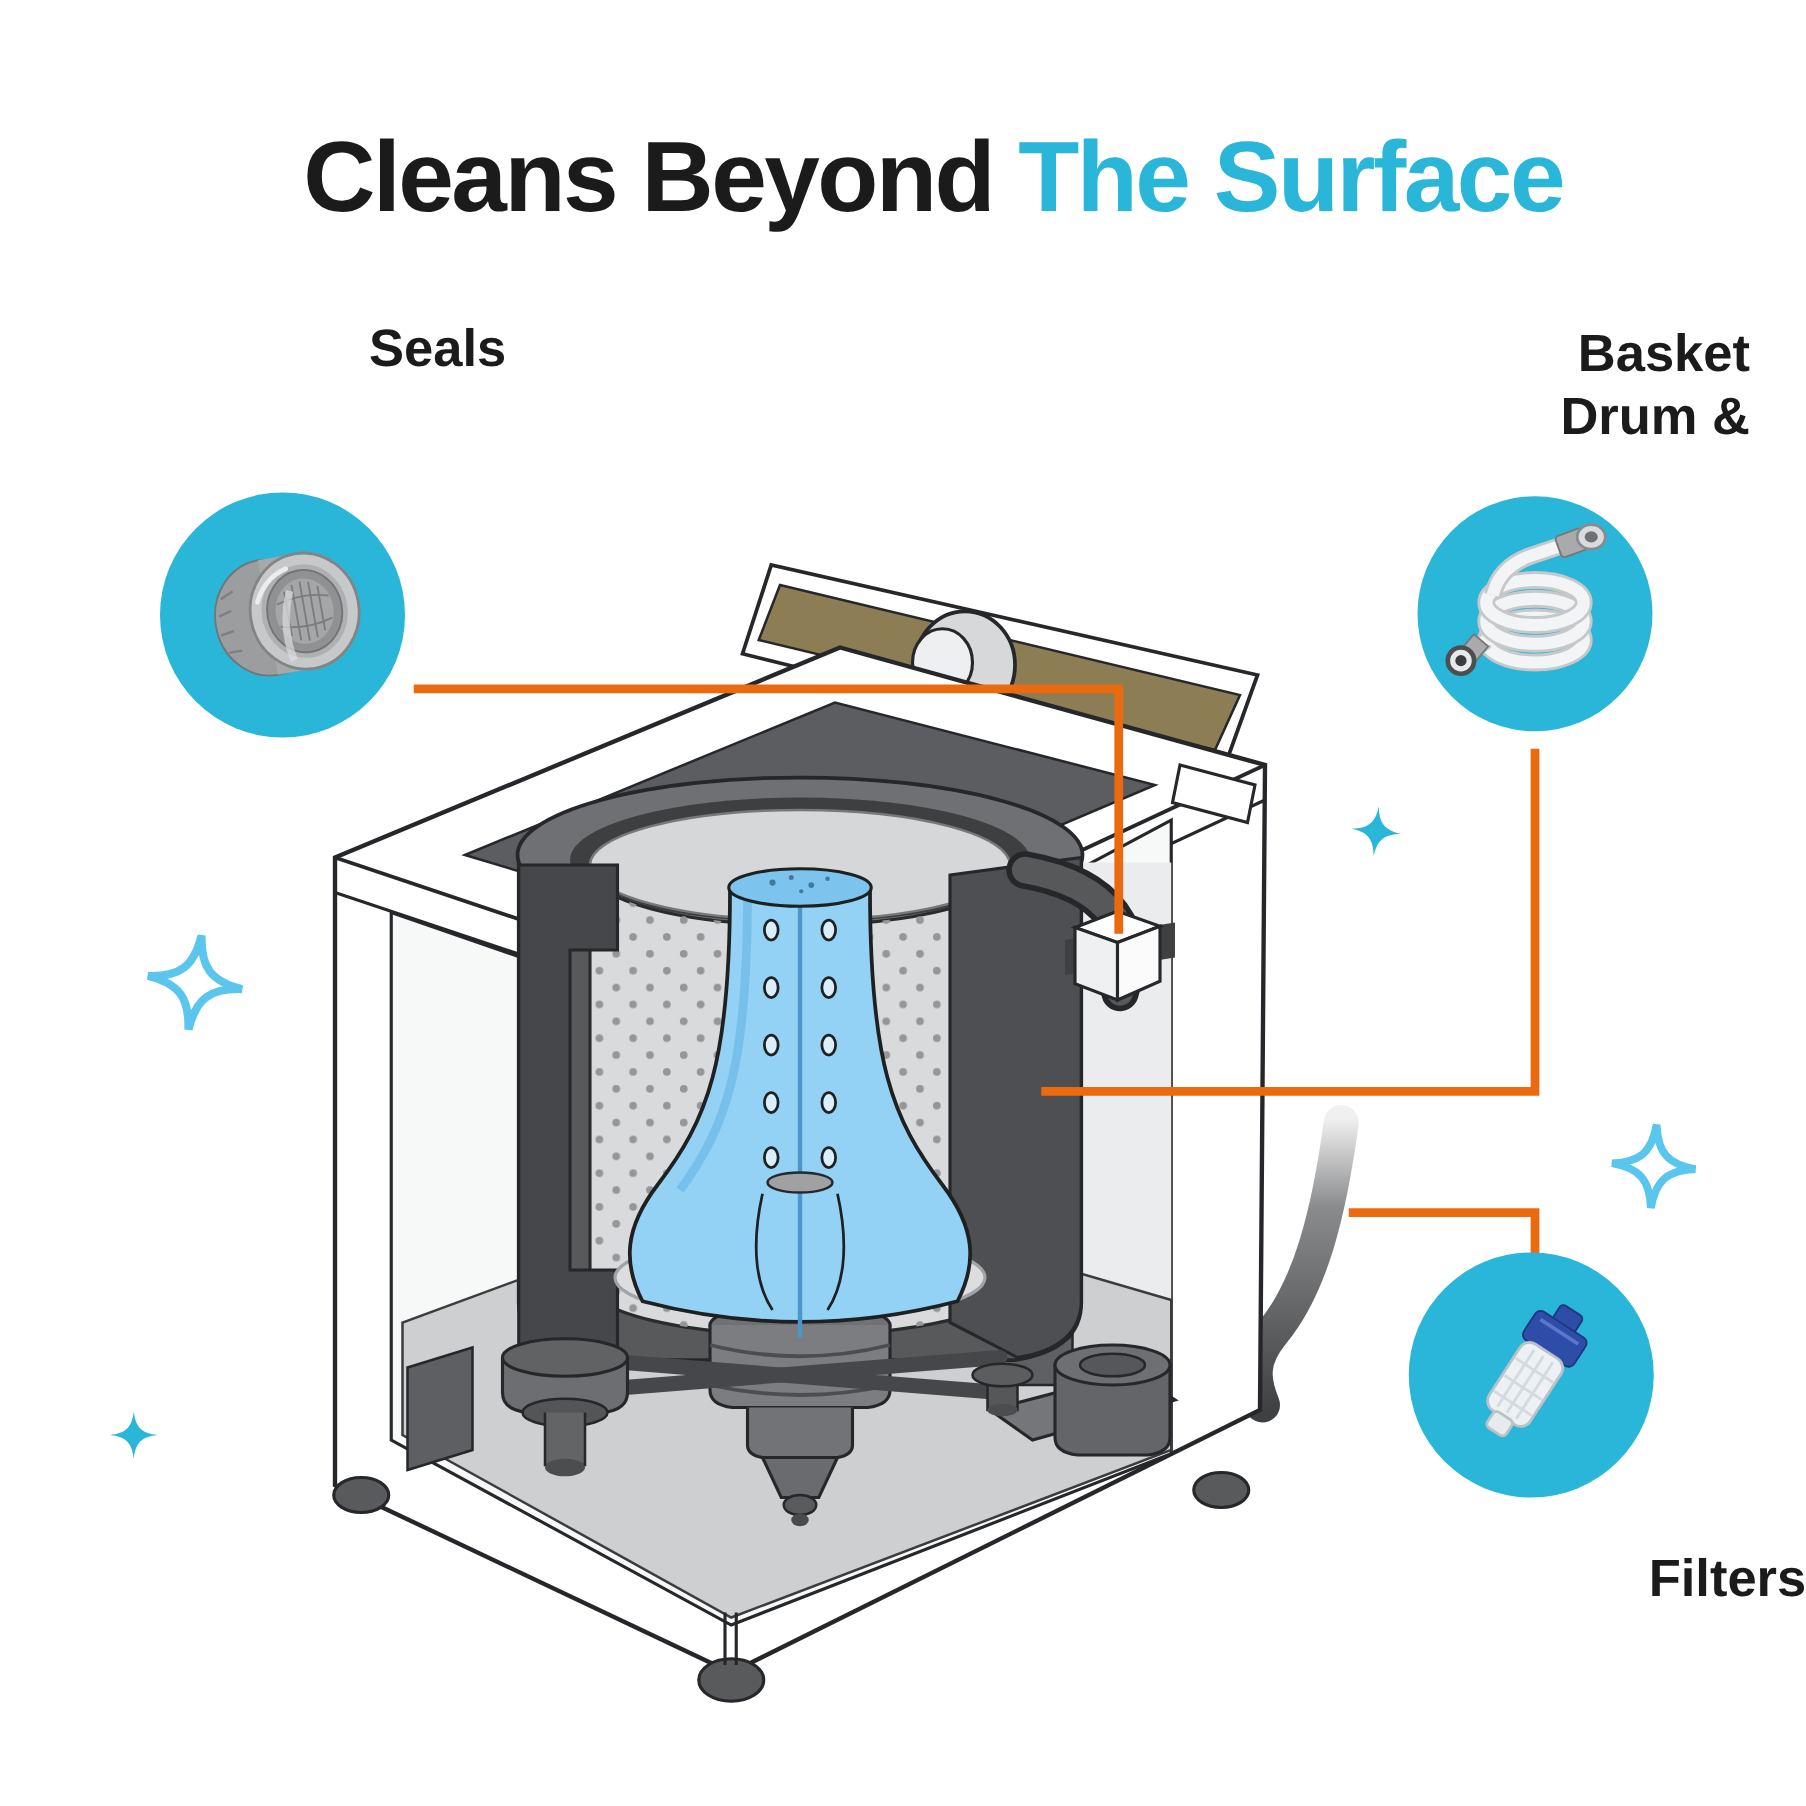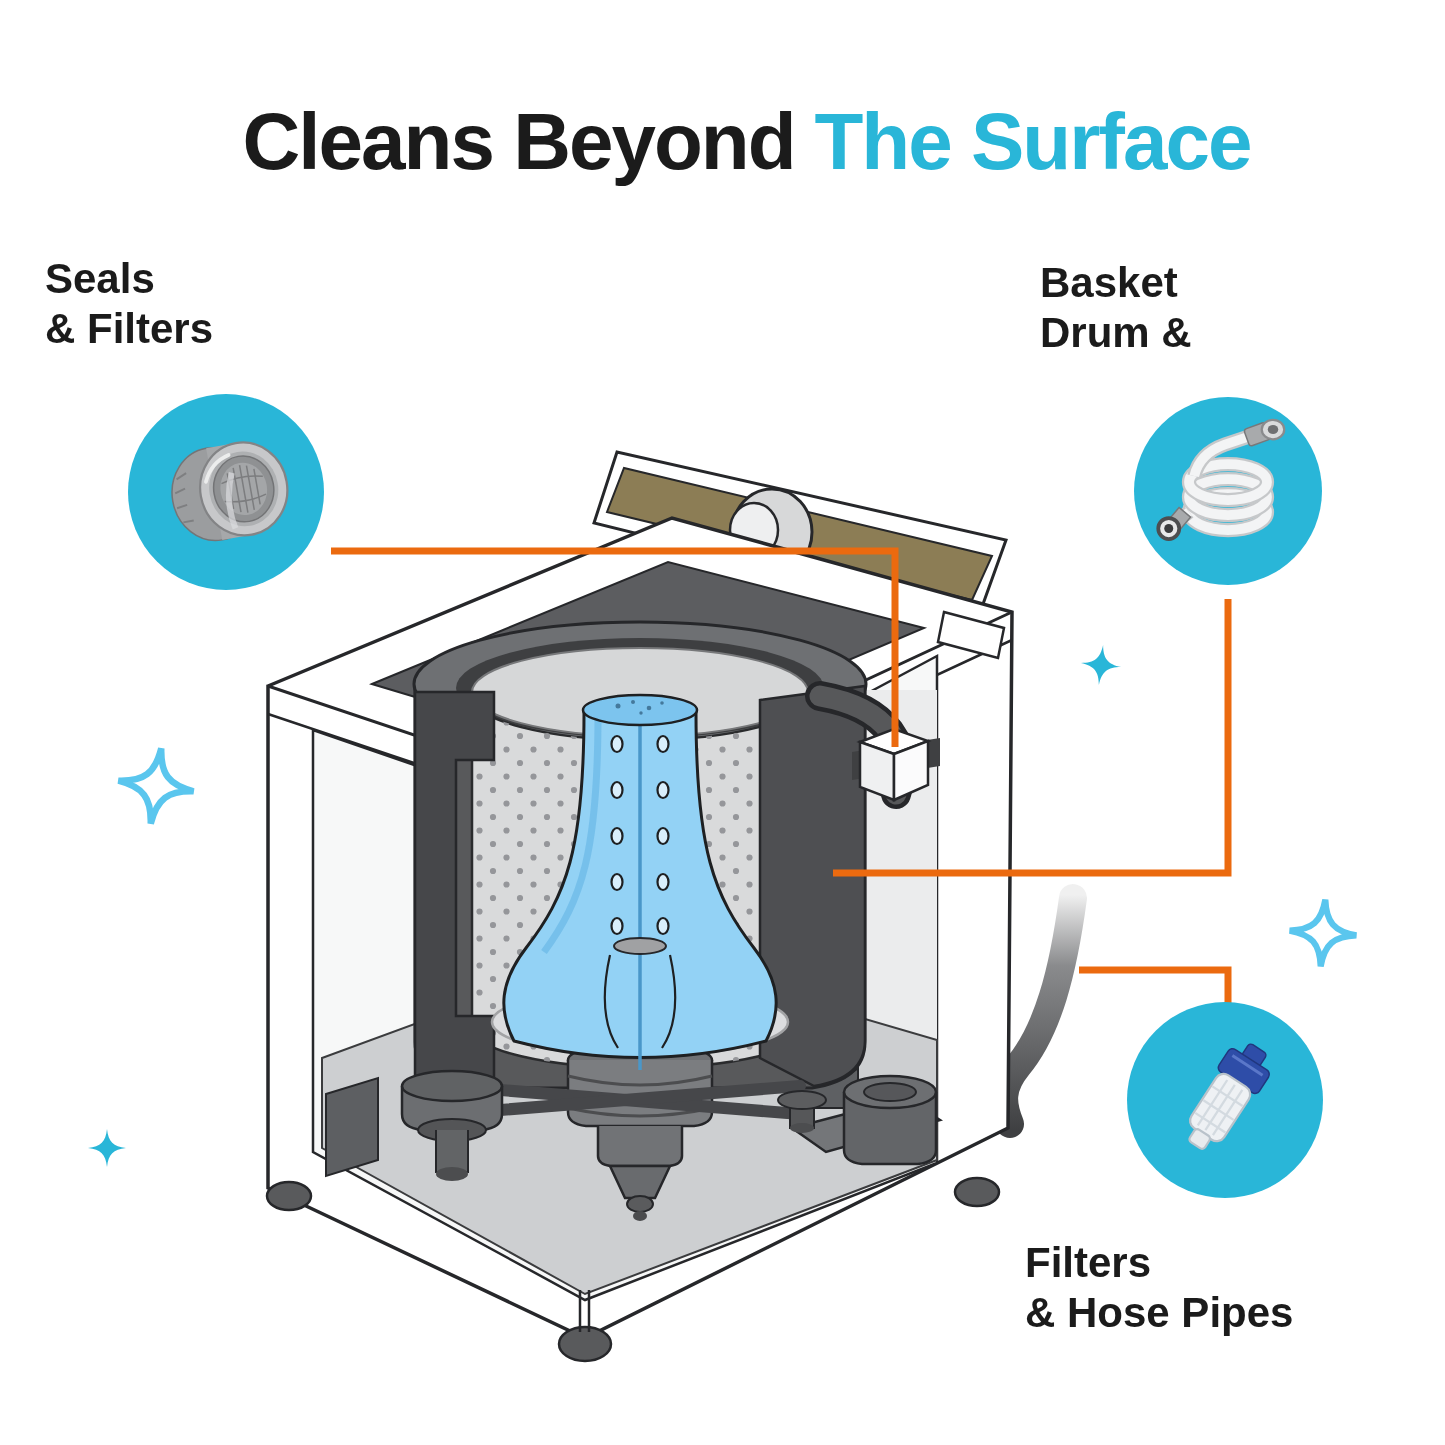--- a/index.html
+++ b/index.html
@@ -12,21 +12,21 @@
     font-family:"Liberation Sans","DejaVu Sans",sans-serif;overflow:hidden;padding-left:48px;
   }
   .machine-svg{position:absolute;left:0;top:0;width:1445px;height:1445px;}
   .title{
     position:absolute;top:102px;left:0;width:100%;text-align:center;
     font-size:80px;font-weight:800;letter-spacing:-2px;line-height:1;color:var(--ink);
     white-space:nowrap;
   }
   .title .accent{color:var(--accent);margin-left:20px;}
   .callout-label{
-    position:absolute;text-align:left;font-size:42px;font-weight:700;
+    position:absolute;text-align:right;font-size:42px;font-weight:700;
     line-height:1.2;color:var(--ink);
   }
   #label-seals{left:45px;top:254px;width:360px;}
   #label-drum{left:1040px;top:258px;width:360px;}
   #label-valves{left:1025px;top:1238px;width:420px;}
   .badge{
     position:absolute;border-radius:50%;background:var(--accent);
     display:flex;align-items:center;justify-content:center;
   }
   #badge-seals{left:128px;top:394px;width:196px;height:196px;}
@@ -187,29 +187,27 @@
     <path class="sparkle-outline" stroke-width="6.5" transform="translate(156,786) rotate(8)" d="M0,-38 C2.8,-12.5 12.5,-2.8 38,0 C12.5,2.8 2.8,12.5 0,38 C-2.8,12.5 -12.5,2.8 -38,0 C-12.5,-2.8 -2.8,-12.5 0,-38 Z"></path>
     <path class="sparkle-outline" stroke-width="7" transform="translate(1323,933) rotate(4) scale(0.88)" d="M0,-38 C2.8,-12.5 12.5,-2.8 38,0 C12.5,2.8 2.8,12.5 0,38 C-2.8,12.5 -12.5,2.8 -38,0 C-12.5,-2.8 -2.8,-12.5 0,-38 Z"></path>
     <path class="sparkle-fill" transform="translate(107,1148) scale(0.5)" d="M0,-38 C2.8,-12.5 12.5,-2.8 38,0 C12.5,2.8 2.8,12.5 0,38 C-2.8,12.5 -12.5,2.8 -38,0 C-12.5,-2.8 -2.8,-12.5 0,-38 Z"></path>
     <path class="sparkle-fill" transform="translate(1101,665) rotate(6) scale(0.53)" d="M0,-38 C2.8,-12.5 12.5,-2.8 38,0 C12.5,2.8 2.8,12.5 0,38 C-2.8,12.5 -12.5,2.8 -38,0 C-12.5,-2.8 -2.8,-12.5 0,-38 Z"></path>
   </svg>
 
   <div class="title"><span>Cleans Beyond</span><span class="accent">The Surface</span></div>
 
   <div class="callout-label" id="label-seals">
     <div>Seals</div>
-    <div>&amp; Filters</div>
   </div>
   <div class="callout-label" id="label-drum">
     <div>Basket</div>
     <div>Drum &amp;</div>
   </div>
   <div class="callout-label" id="label-valves">
     <div>Filters</div>
-    <div>&amp; Hose Pipes</div>
   </div>
 
   <div class="badge" id="badge-seals">
     <svg width="150" height="150" viewBox="0 0 200 200">
       <g transform="rotate(-10 100 100)">
         <ellipse cx="84" cy="100" rx="56" ry="62" fill="#9b9d9f" stroke="#747577" stroke-width="2"></ellipse>
         <rect x="84" y="38" width="40" height="124" fill="#a6a8aa"></rect>
         <g stroke="#7e7f81" stroke-width="2.5">
           <line x1="38" y1="72" x2="52" y2="66"></line>
             <line x1="33" y1="90" x2="47" y2="86"></line>

